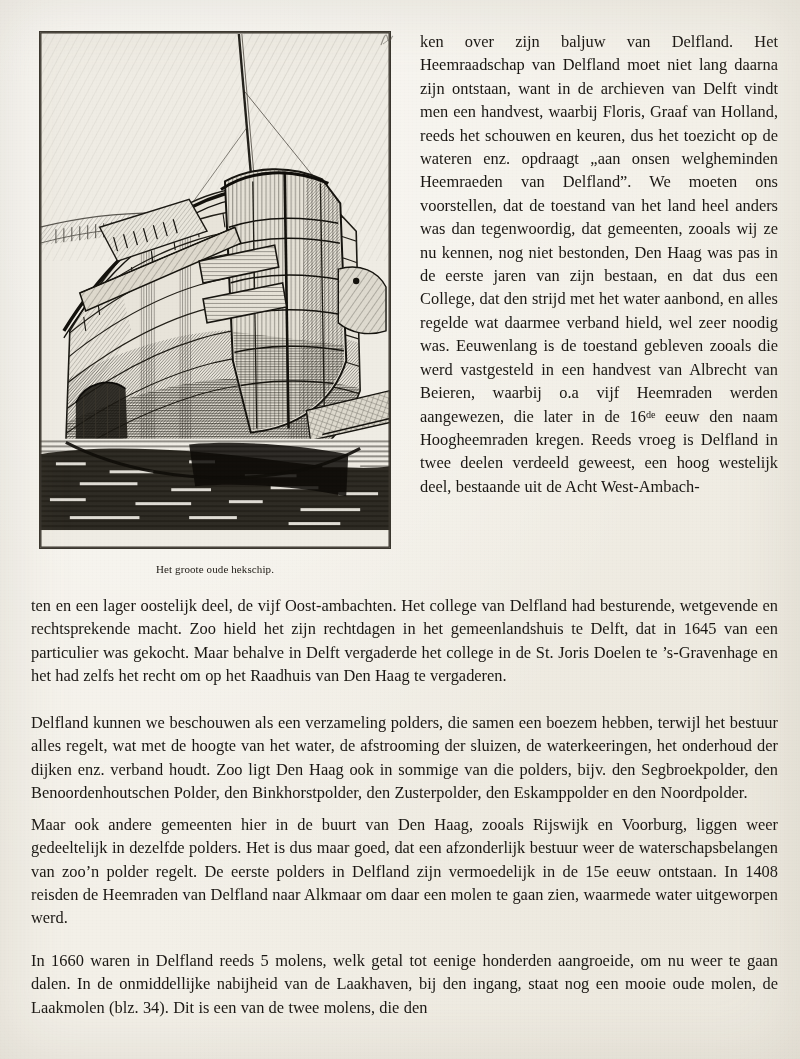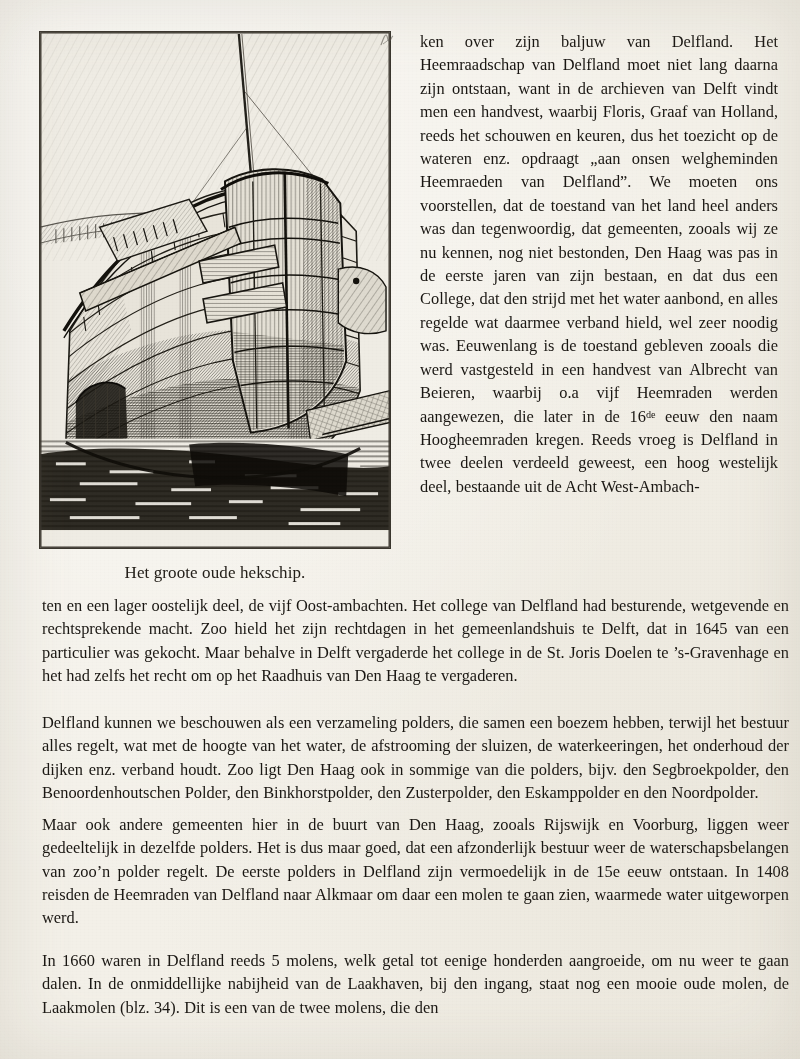--- a/index.html
+++ b/index.html
@@ -56,21 +56,21 @@
     overflow: hidden;
   }
   .figure svg { display: block; width: 100%; height: 100%; }
 
   .caption {
     position: absolute;
     left: 39px;
     top: 563px;
     width: 352px;
     text-align: center;
-    font-size: 17px;
+    font-size: 11px;
     letter-spacing: .1px;
     color: #24201a;
   }
 
   .signature {
     position: absolute;
     left: 378px;
     top: 31px;
     width: 18px;
     height: 18px;
@@ -82,21 +82,20 @@
   .col-right {
     position: absolute;
     left: 420px;
     top: 30px;
     width: 358px;
   }
   .full {
     position: absolute;
     left: 31px;
     width: 747px;
-    margin-left: 11px;
   }
   .full.p1 { top: 594px; }
   .full.p2 { top: 711px; }
   .full.p3 { top: 813px; }
   .full.p4 { top: 949px; }
 
   p.body {
     margin: 0;
     font-size: 16.4px;
     line-height: 23.35px;

